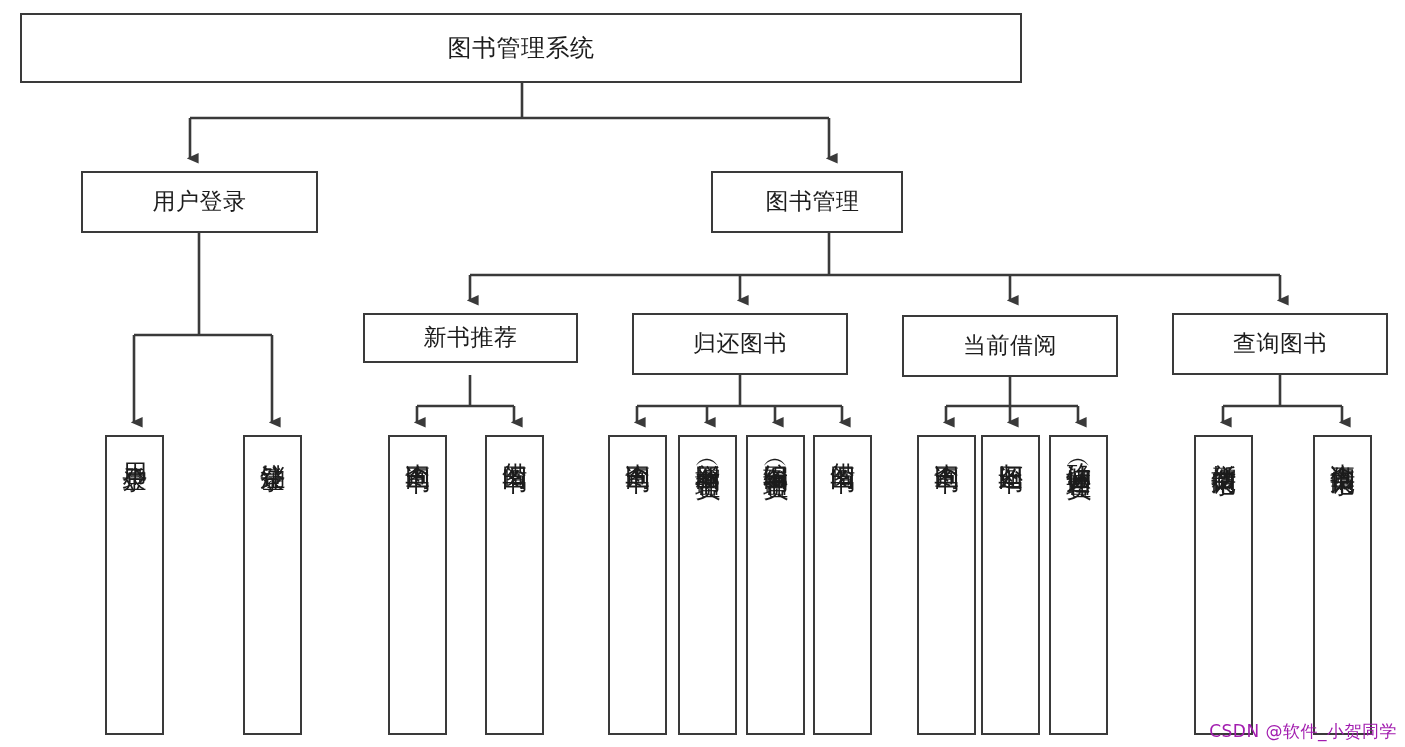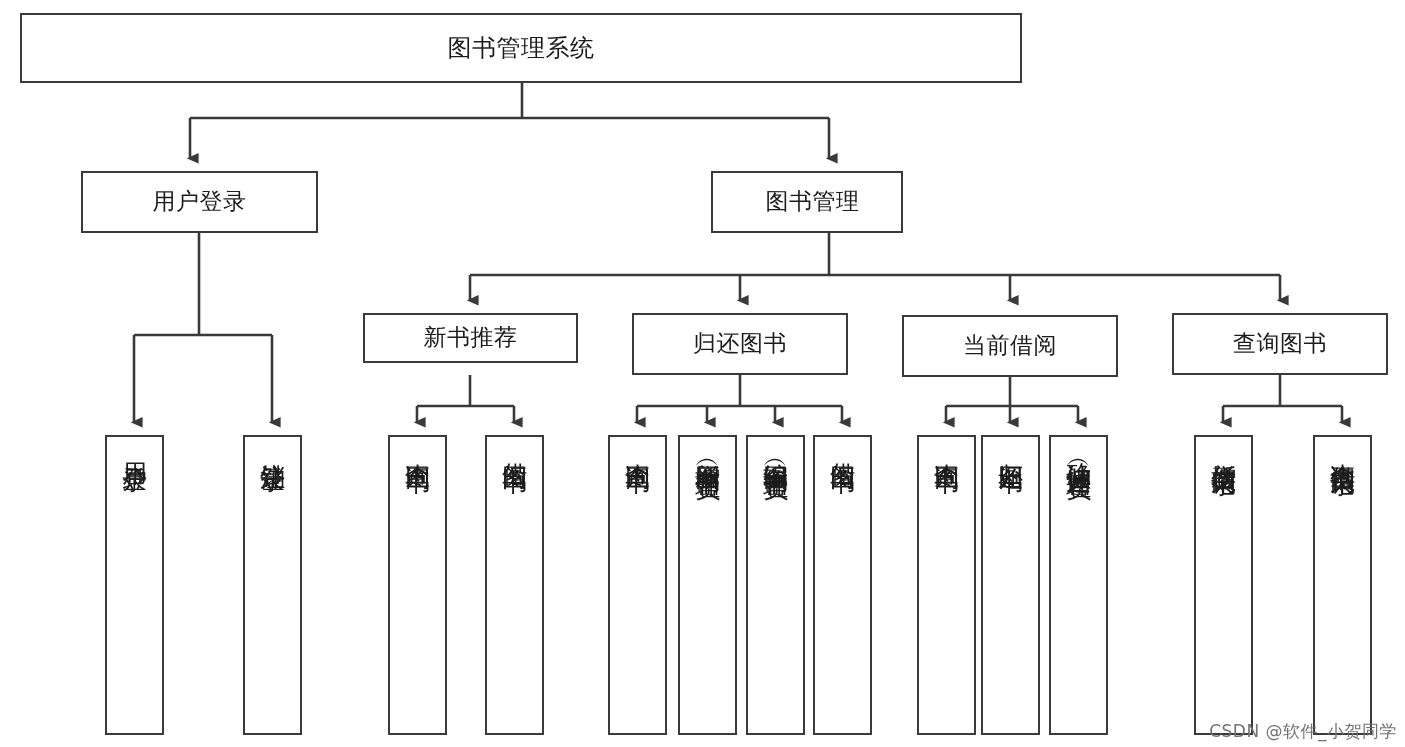--- a/index.html
+++ b/index.html
@@ -60,21 +60,21 @@
     font-size: 25px;
     letter-spacing: 2px;
     white-space: normal;
     max-height: 288px;
   }
   #watermark {
     position: absolute;
     right: 8px;
     bottom: 4px;
     font-size: 17px;
-    color: #737373;
+    color: #a21caf;
     letter-spacing: 0.5px;
     white-space: nowrap;
   }
 </style>
 </head>
 <body>
 
 <div id="canvas">
 
   <svg id="edges" viewBox="0 0 1405 747">

